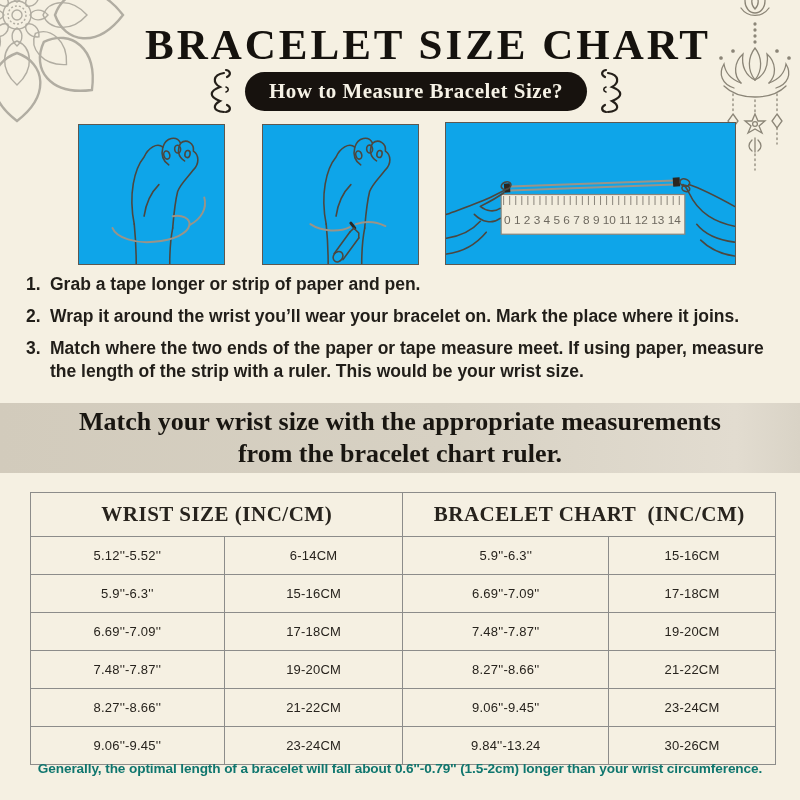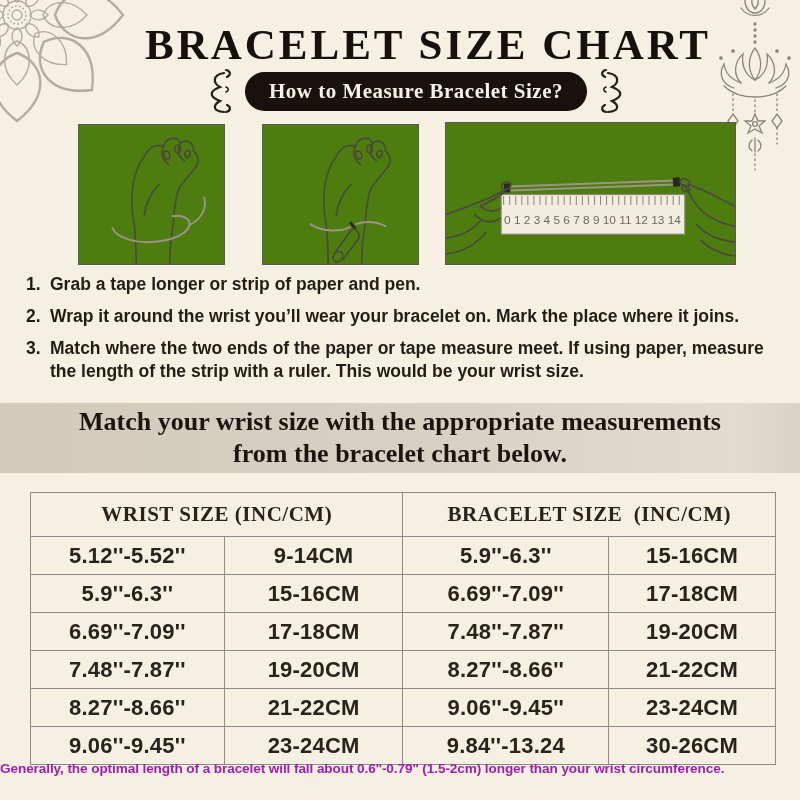--- a/index.html
+++ b/index.html
@@ -20,21 +20,21 @@
   .badge-row{
     position:absolute;top:68px;left:0;width:100%;
     display:flex;justify-content:center;align-items:center;gap:13px;margin-left:16px;
   }
   .pill{
     background:#17120e;color:#f6f2e6;border-radius:24px;
     font-family:"Liberation Serif",serif;font-weight:700;font-size:21px;
     padding:7px 24px;letter-spacing:.5px;white-space:nowrap;
   }
   .illus{
-    position:absolute;border:1.5px solid #5d5850;background:#4d7c0f;box-sizing:border-box;text-decoration:underline;
+    position:absolute;border:1.5px solid #5d5850;background:#0ea5e9;box-sizing:border-box;text-decoration:underline;
   }
   #box1{left:78px;top:124px;width:147px;height:141px;}
   #box2{left:262px;top:124px;width:157px;height:141px;}
   #box3{left:445px;top:122px;width:291px;height:143px;}
   .illus svg{width:100%;height:100%;display:block;}
 
   .steps{position:absolute;top:273px;left:26px;width:756px;}
   .step{display:flex;margin-bottom:9px;font-size:17.5px;font-weight:700;line-height:1.32;color:#211e19;}
   .step .num{width:24px;flex:0 0 24px;}
   .step .text{flex:1;}
@@ -51,25 +51,25 @@
     position:absolute;top:492px;left:30px;width:746px;
     border-collapse:collapse;table-layout:fixed;
   }
   table.size th,table.size td{
     border:1px solid #8c8c8a;text-align:center;vertical-align:middle;color:#27231d;
   }
   table.size th{
     font-family:"Liberation Serif",serif;font-weight:700;font-size:21px;
     height:41px;letter-spacing:.5px;white-space:pre;
   }
-  table.size td{height:35px;font-size:22px;font-weight:700;letter-spacing:.2px;}
+  table.size td{height:35px;font-size:13px;font-weight:400;letter-spacing:.2px;}
 
   .footnote{
-    position:absolute;top:761px;left:0;width:100%;text-align:left;
-    font-size:13.6px;font-weight:700;color:#a21caf;letter-spacing:-0.1px;
+    position:absolute;top:761px;left:0;width:100%;text-align:center;
+    font-size:13.6px;font-weight:700;color:#0f766e;letter-spacing:-0.1px;
   }
   .la{stroke:#4c473f;fill:none;stroke-width:1.6;stroke-linecap:round;stroke-linejoin:round;}
   .tape{stroke:#9a9488;fill:none;stroke-width:2;stroke-linecap:round;}
   .dec1{stroke:#b1ada2;fill:none;}
   .dec2{stroke:#8b8577;fill:none;stroke-width:1.3;stroke-linecap:round;}
   .sq{stroke:#241f19;fill:none;stroke-width:2.2;stroke-linecap:round;}
 </style>
 </head>
 <body>
 
@@ -258,40 +258,40 @@
       <span class="num">2.</span>
       <span class="text">Wrap it around the wrist you’ll wear your bracelet on. Mark the place where it joins.</span>
     </div>
     <div class="step">
       <span class="num">3.</span>
       <span class="text">Match where the two ends of the paper or tape measure meet. If using paper, measure the length of the strip with a ruler. This would be your wrist size.</span>
     </div>
   </div>
 
   <div class="banner">
-    <span>Match your wrist size with the appropriate measurements from the bracelet chart below.</span>
+    <span>Match your wrist size with the appropriate measurements from the bracelet chart ruler.</span>
   </div>
 
   <table class="size">
     <colgroup>
       <col style="width:26%">
         <col style="width:24%">
         <col style="width:27.6%">
         <col style="width:22.4%">
     </colgroup>
     <thead>
       <tr>
         <th colspan="2">WRIST SIZE (INC/CM)</th>
-        <th colspan="2">BRACELET SIZE  (INC/CM)</th>
+        <th colspan="2">BRACELET CHART  (INC/CM)</th>
       </tr>
     </thead>
     <tbody>
       <tr>
         <td>5.12''-5.52''</td>
-        <td>9-14CM</td>
+        <td>6-14CM</td>
         <td>5.9''-6.3''</td>
         <td>15-16CM</td>
       </tr>
       <tr>
         <td>5.9''-6.3''</td>
         <td>15-16CM</td>
         <td>6.69''-7.09''</td>
         <td>17-18CM</td>
       </tr>
       <tr>

